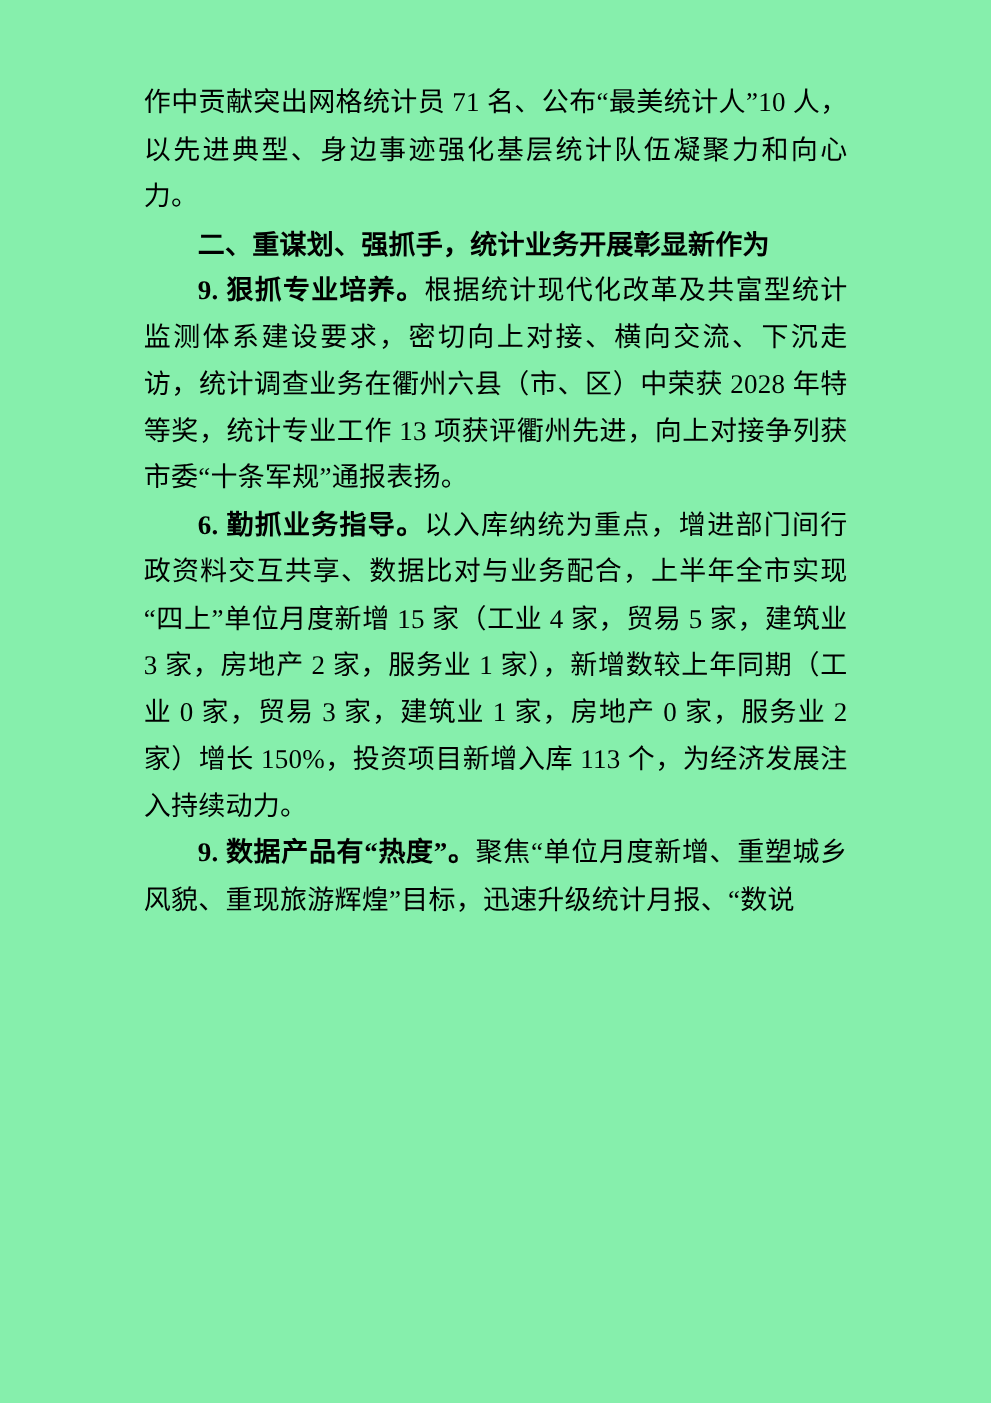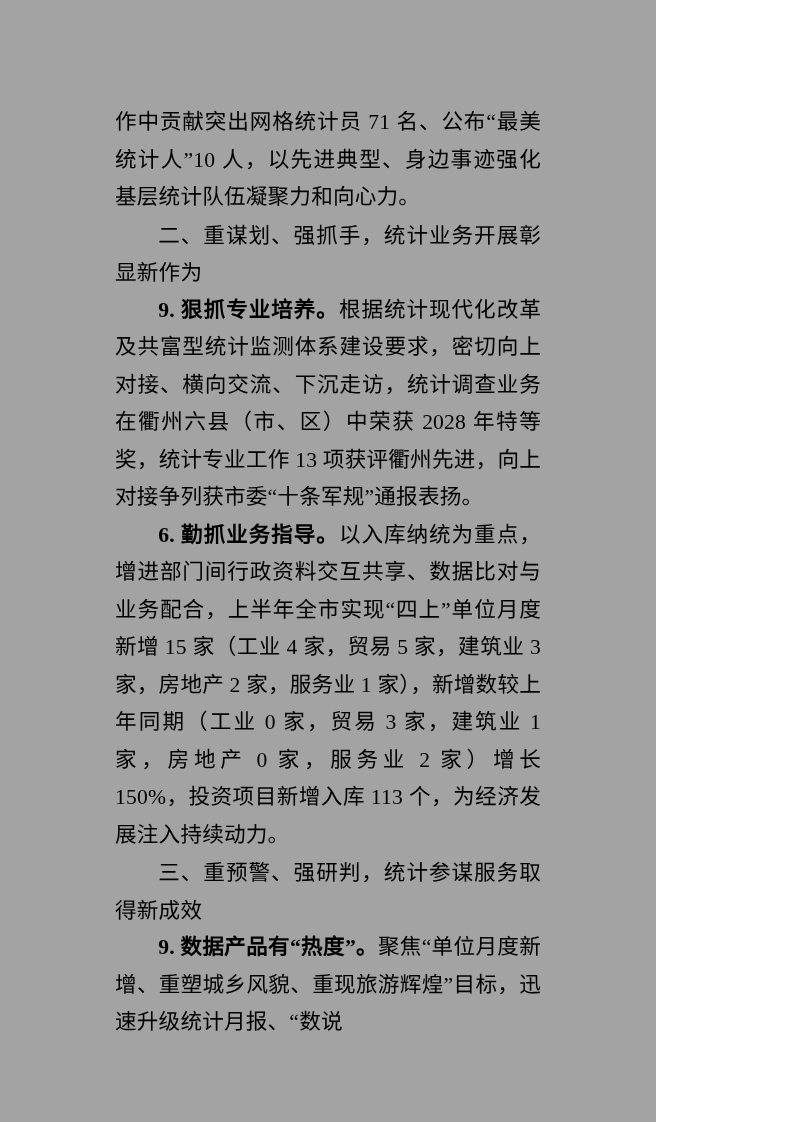--- a/index.html
+++ b/index.html
@@ -9,58 +9,57 @@
   }
   body {
     width: 793px;
     height: 1122px;
     overflow: hidden;
     font-family: "Liberation Serif", "DejaVu Serif", serif;
     color: #000000;
   }
   .page {
     box-sizing: border-box;
-    width: 656px;
+    width: 793px;
     height: 1122px;
-    background: #a3a3a3;
-    padding: 104px 115px 0 115px;
+    background: #86efac;
+    padding: 64px 115px 0 115px;
   }
   .page p {
     margin: 0;
     font-size: 21.6px;
     line-height: 37.5px;
     text-align: justify;
     letter-spacing: 0.2px;
   }
   p.para-continuation {
     text-indent: 0;
   }
   p.para-body {
     text-indent: 2em;
   }
   p.para-heading {
     text-indent: 2em;
-    font-weight: normal;
+    font-weight: bold;
     font-family: "Liberation Sans", "DejaVu Sans", sans-serif;
   }
   .lead {
     font-weight: bold;
   }
 </style>
 </head>
 <body>
 
 <div class="page">
 
   <p class="para-continuation">作中贡献突出网格统计员 71 名、公布“最美统计人”10 人，以先进典型、身边事迹强化基层统计队伍凝聚力和向心力。</p>
 
   <p class="para-heading">二、重谋划、强抓手，统计业务开展彰显新作为</p>
 
 
   <p class="para-body"><span class="lead">9. 狠抓专业培养。</span><span>根据统计现代化改革及共富型统计监测体系建设要求，密切向上对接、横向交流、下沉走访，统计调查业务在衢州六县（市、区）中荣获 2028 年特等奖，统计专业工作 13 项获评衢州先进，向上对接争列获市委“十条军规”通报表扬。</span></p>
 
   <p class="para-body"><span class="lead">6. 勤抓业务指导。</span><span>以入库纳统为重点，增进部门间行政资料交互共享、数据比对与业务配合，上半年全市实现“四上”单位月度新增 15 家（工业 4 家，贸易 5 家，建筑业 3 家，房地产 2 家，服务业 1 家），新增数较上年同期（工业 0 家，贸易 3 家，建筑业 1 家，房地产 0 家，服务业 2 家）增长 150%，投资项目新增入库 113 个，为经济发展注入持续动力。</span></p>
 
-  <p class="para-heading">三、重预警、强研判，统计参谋服务取得新成效</p>
 
   <p class="para-body"><span class="lead">9. 数据产品有“热度”。</span><span>聚焦“单位月度新增、重塑城乡风貌、重现旅游辉煌”目标，迅速升级统计月报、“数说</span></p>
 
 </div>
 
 </body></html>

